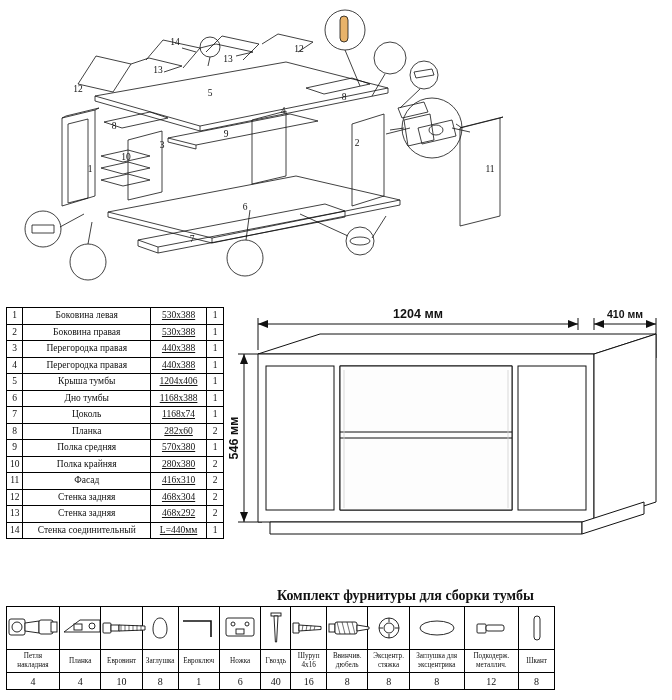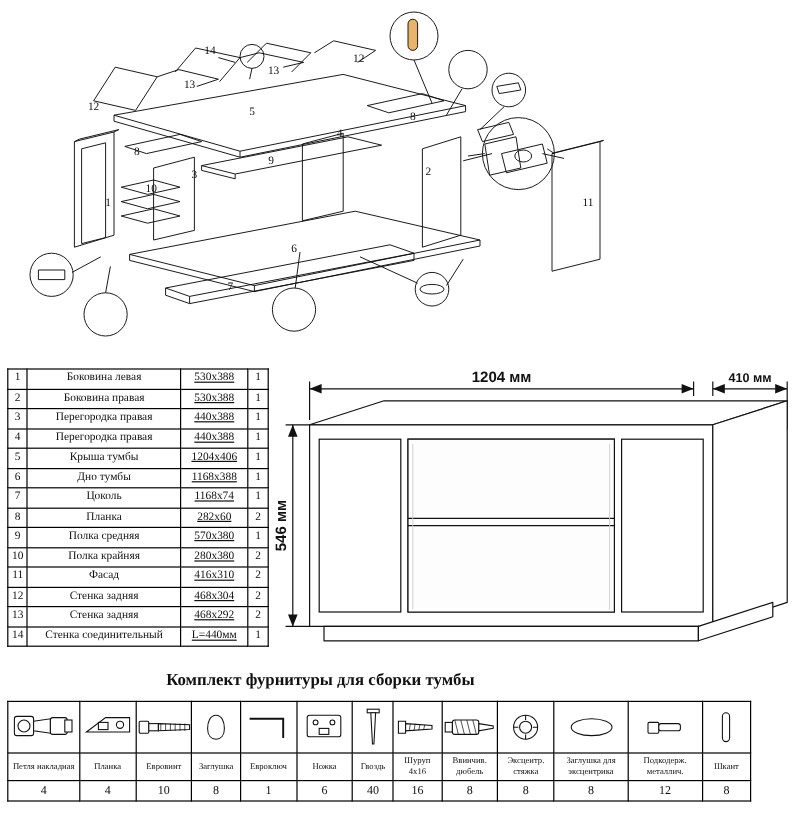--- a/index.html
+++ b/index.html
@@ -35,26 +35,26 @@
   .parts-table td.num{width:12px;text-align:center;}
   .parts-table td.name{width:130px;text-align:center;}
   .parts-table td.size{width:55px;text-align:center;text-decoration:underline;}
   .parts-table td.qty{width:14px;text-align:center;}
 
   
   .cabinet{position:absolute;left:226px;top:282px;width:446px;height:268px;}
 
   
   .kit-title{
-    position:absolute;left:0;top:560px;width:534px;
-    text-align:center;font-size:14px;font-weight:bold;
+    position:absolute;left:0;top:588px;width:534px;
+    text-align:right;font-size:14px;font-weight:bold;
     font-family:"Liberation Serif", serif;
   }
   .kit{
-    position:absolute;left:6px;top:584px;width:620px;
+    position:absolute;left:6px;top:606px;width:549px;
     border-collapse:collapse;
     font-size:7.5px;
     font-family:"Liberation Serif", serif;
     table-layout:fixed;
   }
   .kit td{
     border:1px solid #000;
     text-align:center;
     vertical-align:middle;
     padding:0;

